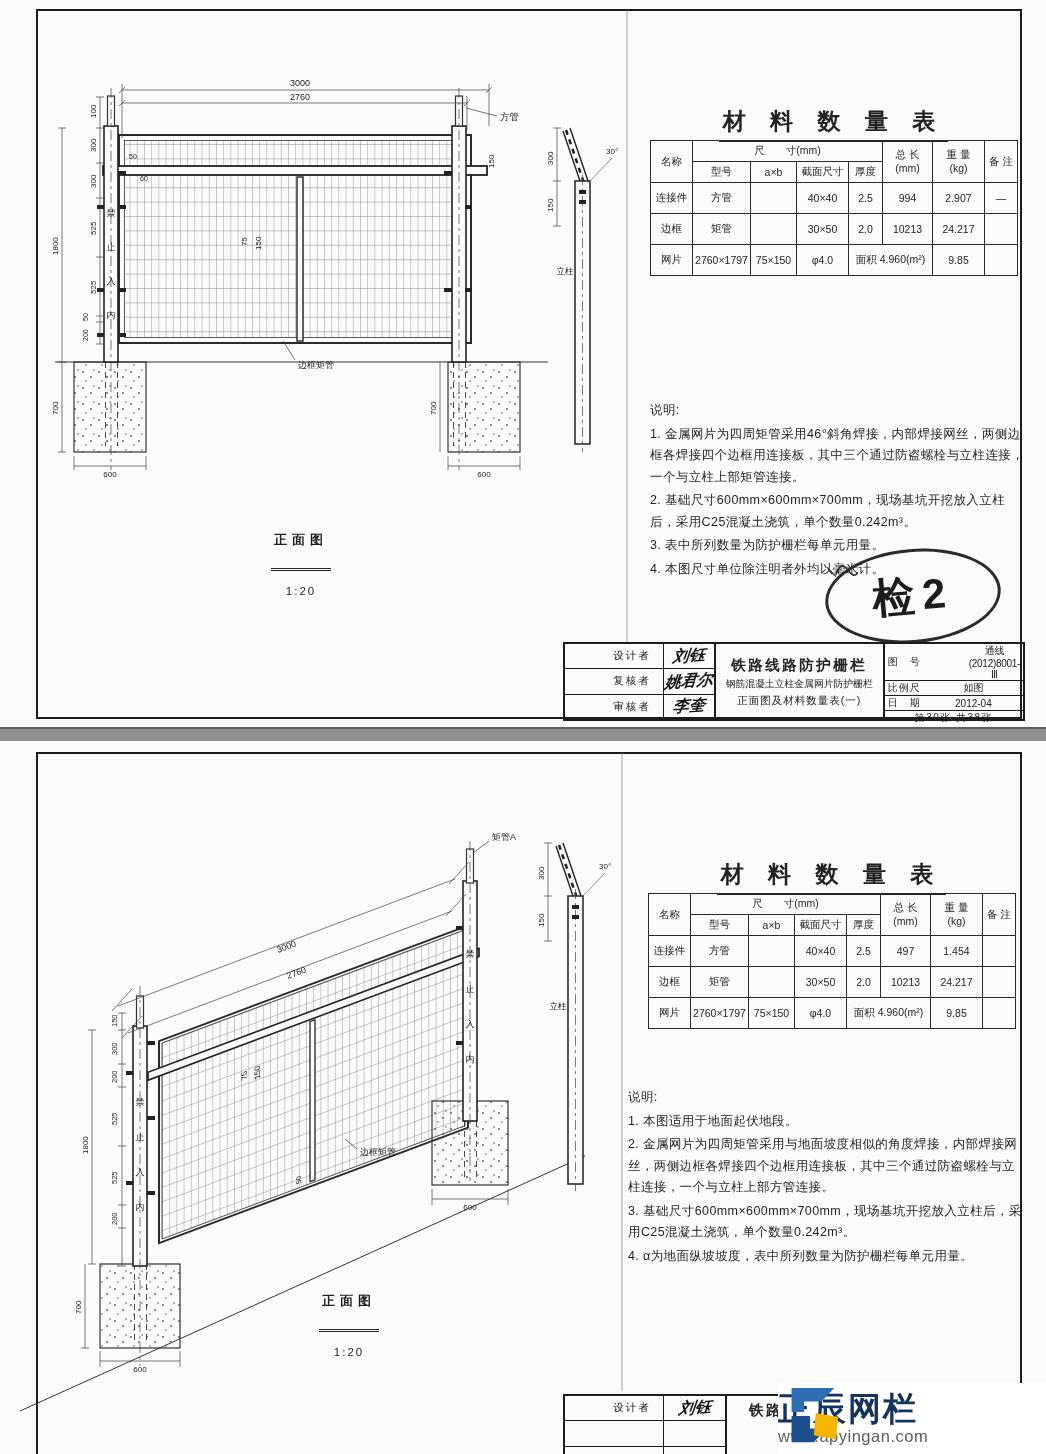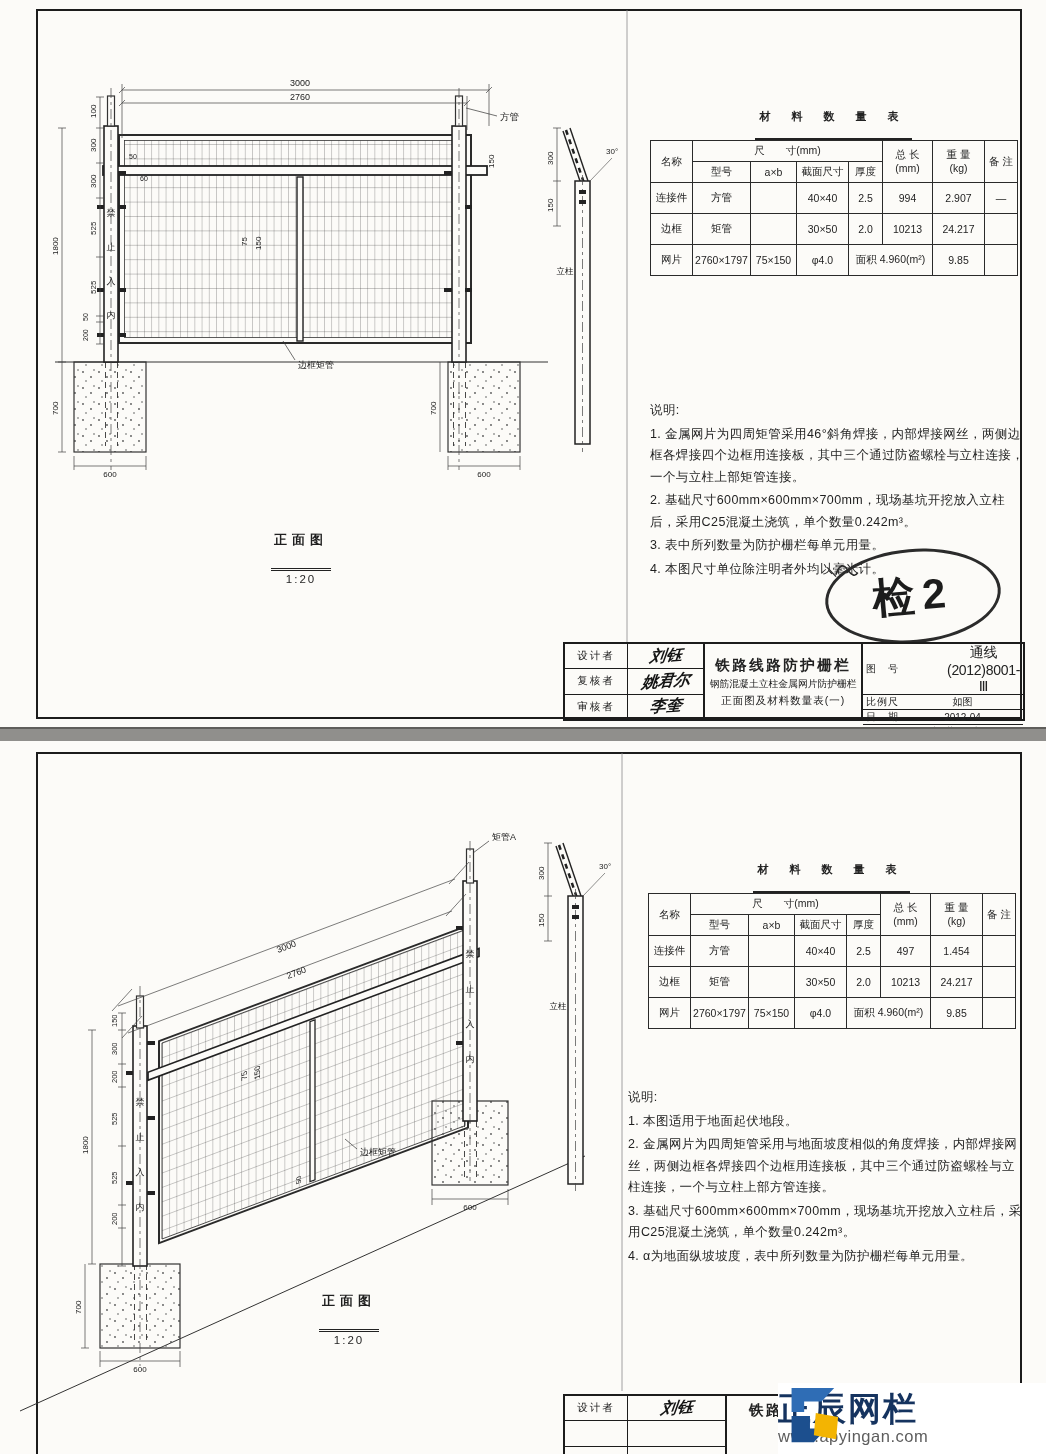--- a/index.html
+++ b/index.html
@@ -9,21 +9,21 @@
   #page1{top:0;height:727px;}
   #page2{top:741px;height:713px;overflow:hidden;}
   .separator{position:absolute;left:0;top:727px;width:1046px;height:14px;
              background:#908f8c;border-top:2px solid #5f5e5b;border-bottom:2px solid #6a6966;}
   .artifact{position:absolute;background:#161616;}
   svg{position:absolute;left:0;top:0;}
   svg text{fill:#222;font-family:"Liberation Sans","DejaVu Sans",sans-serif;}
 
   
   .ttl{position:absolute;text-align:center;}
-  .ttl span{display:inline-block;font-size:11px;letter-spacing:9px;padding:0 4px 14px;
+  .ttl span{display:inline-block;font-size:23px;letter-spacing:9px;padding:0 4px 3px;
             border-bottom:2px solid #222;font-weight:bold;}
   .mtable{position:absolute;border-collapse:collapse;table-layout:fixed;width:367px;
           font-size:10.5px;color:#1e1e1e;background:transparent;}
   .mtable td{border:1px solid #2a2a2a;text-align:center;padding:0 1px;overflow:hidden;}
   .mtable tr.hr td{height:20px;}
   .mtable tr.dr td{height:30px;}
   .two{line-height:1.25;}
 
   
   .notes{position:absolute;font-size:12.5px;line-height:1.72;letter-spacing:0.4px;color:#1f1f1f;}
@@ -31,44 +31,44 @@
 
   
   .stamp{position:absolute;left:825px;top:549px;width:170px;height:88px;border:3px solid #2b2b2b;
          border-radius:50%;transform:rotate(-5deg);display:flex;align-items:center;justify-content:center;
          font-size:42px;font-weight:bold;letter-spacing:8px;color:#1c1c1c;}
   .stamp svg{position:absolute;left:-4px;top:-10px;}
 
   
   .tb{position:absolute;width:458px;height:75px;border:2px solid #1c1c1c;display:flex;background:transparent;}
   .tb-l{width:160px;border-right:2px solid #1c1c1c;display:flex;flex-direction:column;}
-  .tb-lrow{flex:1;display:flex;border-bottom:1px solid #1c1c1c;}
+  .tb-lrow{flex:1;display:flex;border-bottom:1px solid #1c1c1c;padding-left:36px;}
   .tb-lrow:last-child{border-bottom:none;}
   .tb-ll{width:62px;display:flex;align-items:center;justify-content:center;font-size:10.5px;
          letter-spacing:2px;border-right:1px solid #1c1c1c;}
   .tb-lv{flex:1;display:flex;align-items:center;justify-content:center;}
   .hand{font-size:16px;font-weight:bold;font-style:italic;transform:skewX(-10deg) rotate(-4deg);color:#141414;}
   .tb-m{width:180px;border-right:2px solid #1c1c1c;display:flex;flex-direction:column;align-items:center;
         justify-content:center;gap:3px;text-align:center;}
   .tb-t1{font-size:14.5px;letter-spacing:2.5px;font-weight:bold;text-align:center;}
   .tb-t2{font-size:9.8px;}
   .tb-t3{font-size:10.5px;letter-spacing:1px;}
   .tb-r{flex:1;display:flex;flex-direction:column;font-size:10px;}
   .tb-rrow{flex:1;display:flex;align-items:center;border-bottom:1px solid #1c1c1c;padding:0 3px;gap:3px;}
   .tb-rrow:last-child{border-bottom:none;}
   .tb-rl{width:36px;letter-spacing:1px;flex:none;}
   .tb-rv{flex:1;text-align:center;}
-  .figno{font-size:14px;letter-spacing:-0.3px;margin-left:42px;}
+  .figno{font-size:10px;letter-spacing:-0.3px;margin-left:42px;}
   .tb-sheet{justify-content:center;letter-spacing:1.5px;}
 
   
   .viewlabel{position:absolute;text-align:center;color:#1f1f1f;}
   .viewlabel .vt{display:inline-block;font-size:13px;letter-spacing:5px;font-weight:bold;
                  border-bottom:3px double #222;padding:0 3px 19px;}
-  .viewlabel .vs{font-size:11.5px;letter-spacing:2px;margin-top:2px;}
+  .viewlabel .vs{font-size:11.5px;letter-spacing:2px;margin-top:14px;}
 
   
   .logo{position:absolute;left:778px;top:642px;width:268px;height:71px;background:#ffffff;
         display:flex;align-items:center;gap:6px;z-index:9;}
   .logo-txt{display:flex;flex-direction:column;line-height:1.05;}
   .brand{font-size:33px;font-weight:800;color:#15335f;letter-spacing:2px;}
   .brandurl{font-size:16.5px;color:#5d5d5d;letter-spacing:0.5px;margin-top:1px;}
 </style>
 </head>
 <body>

